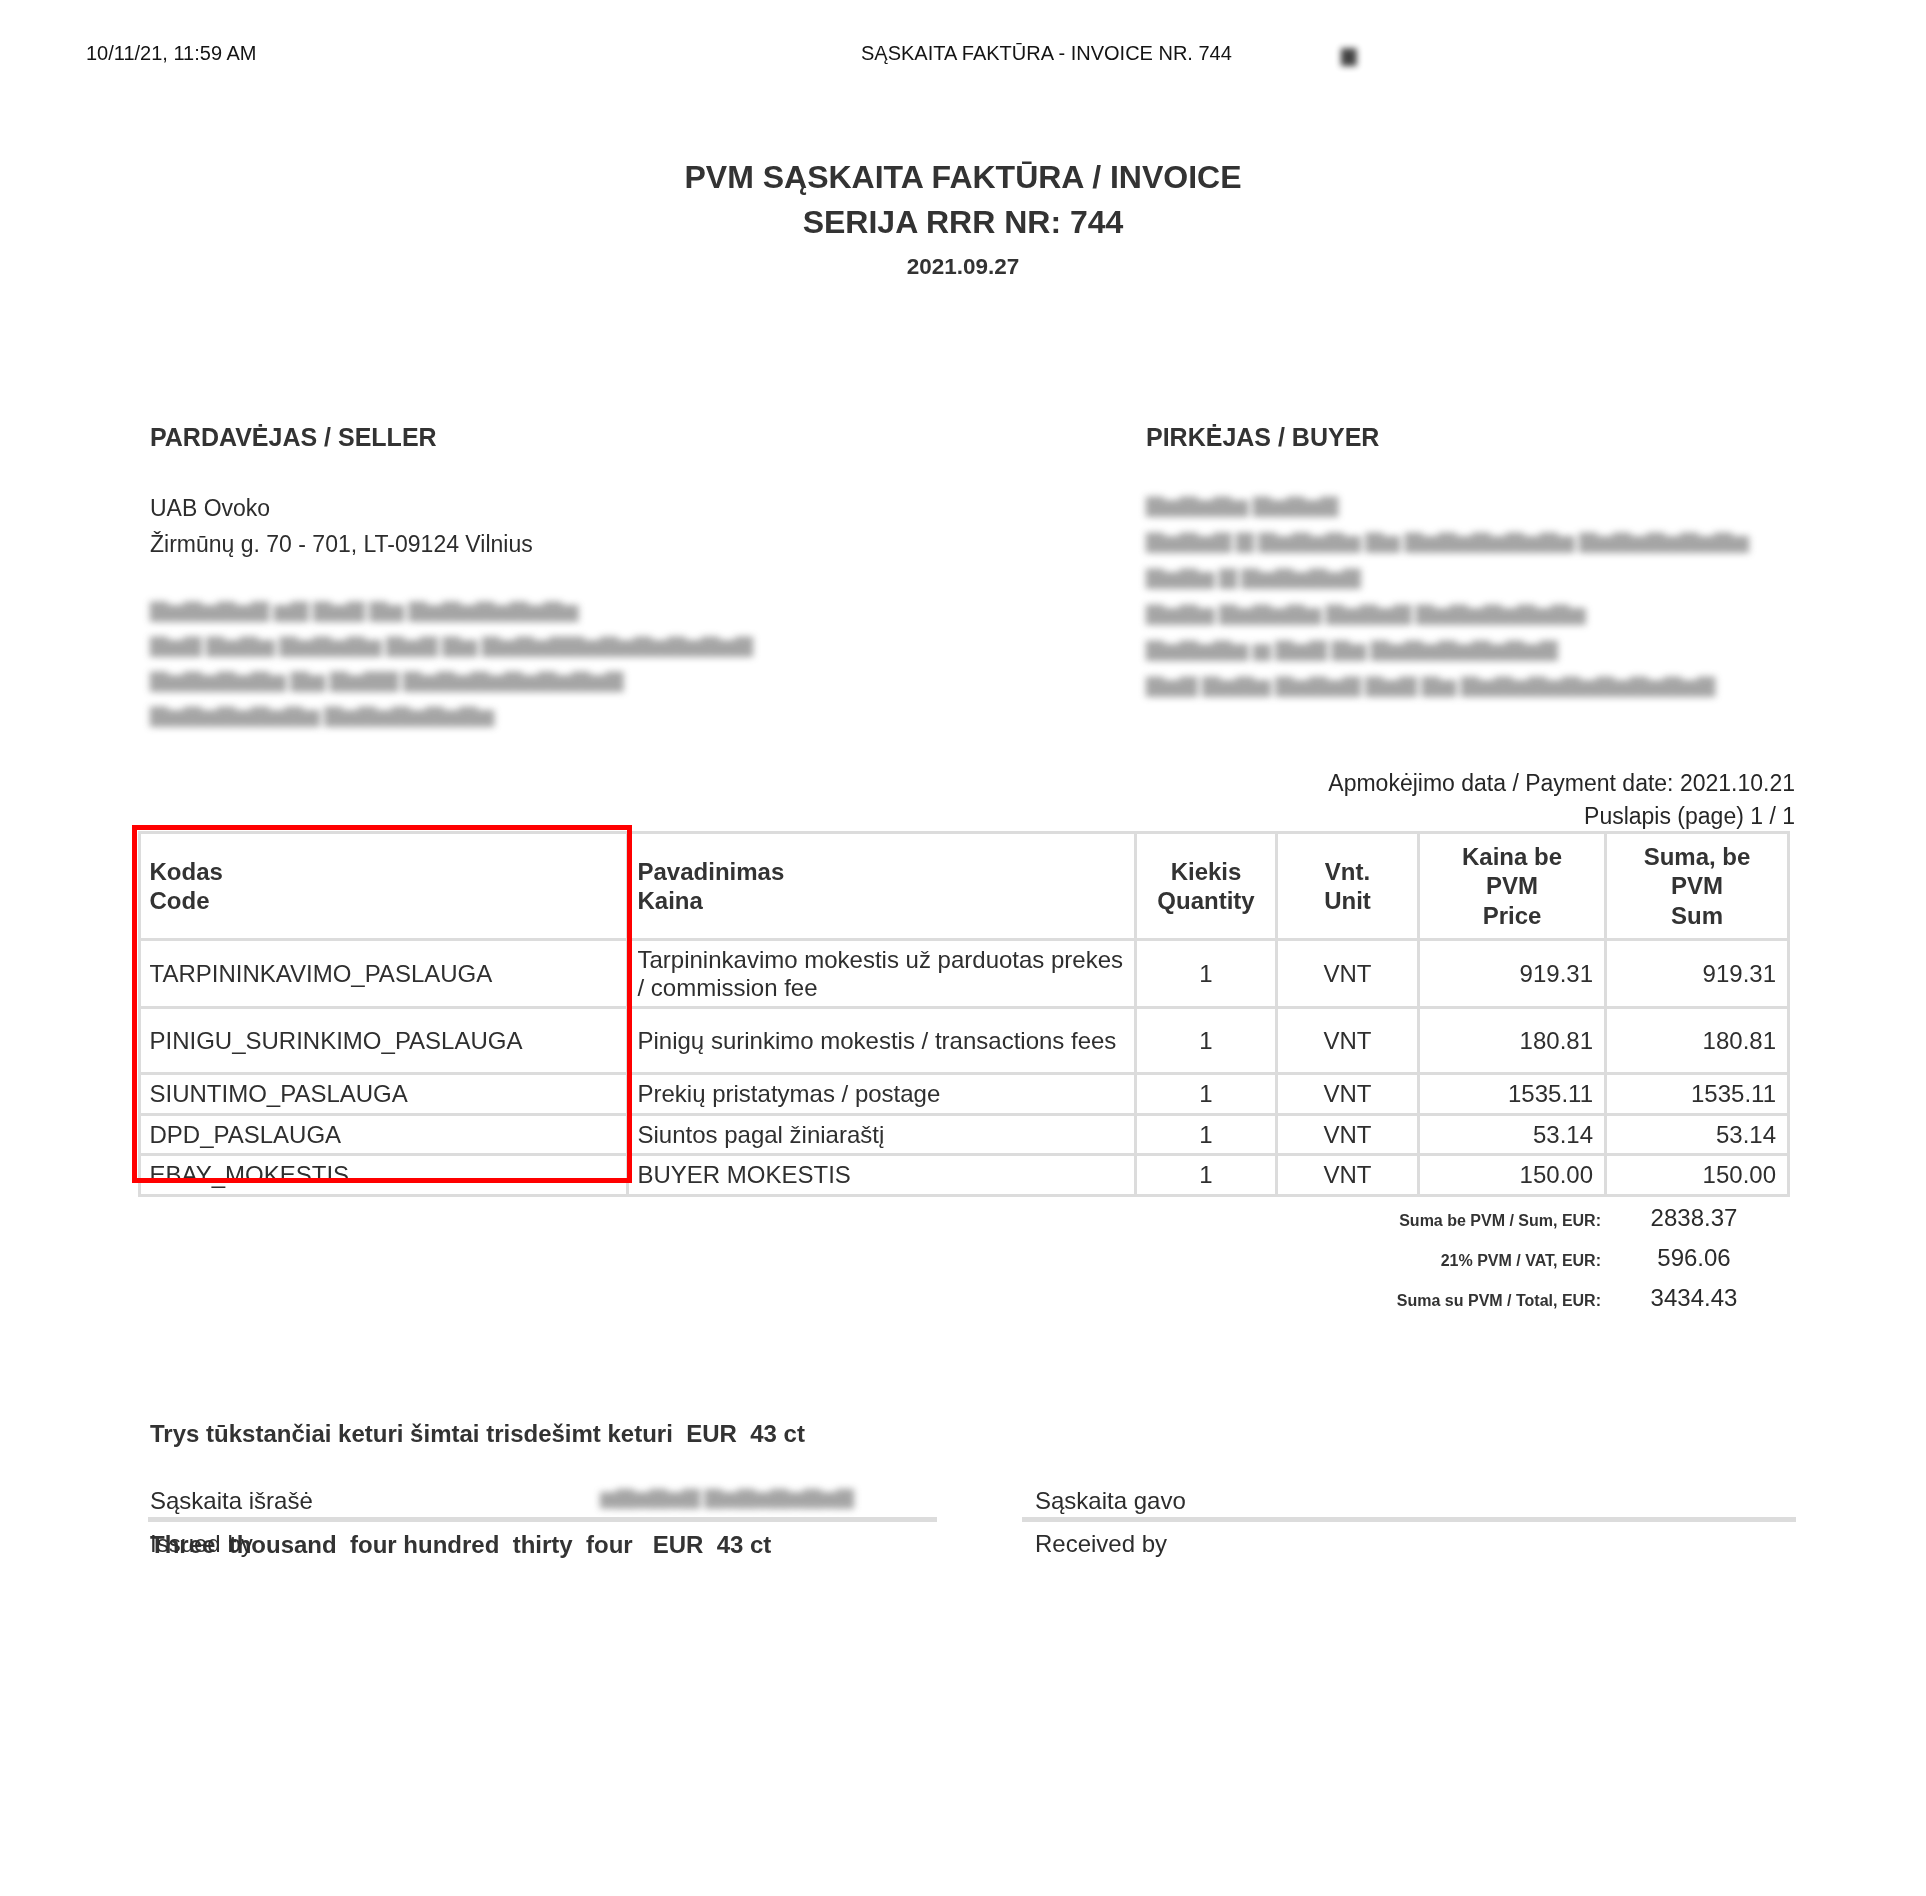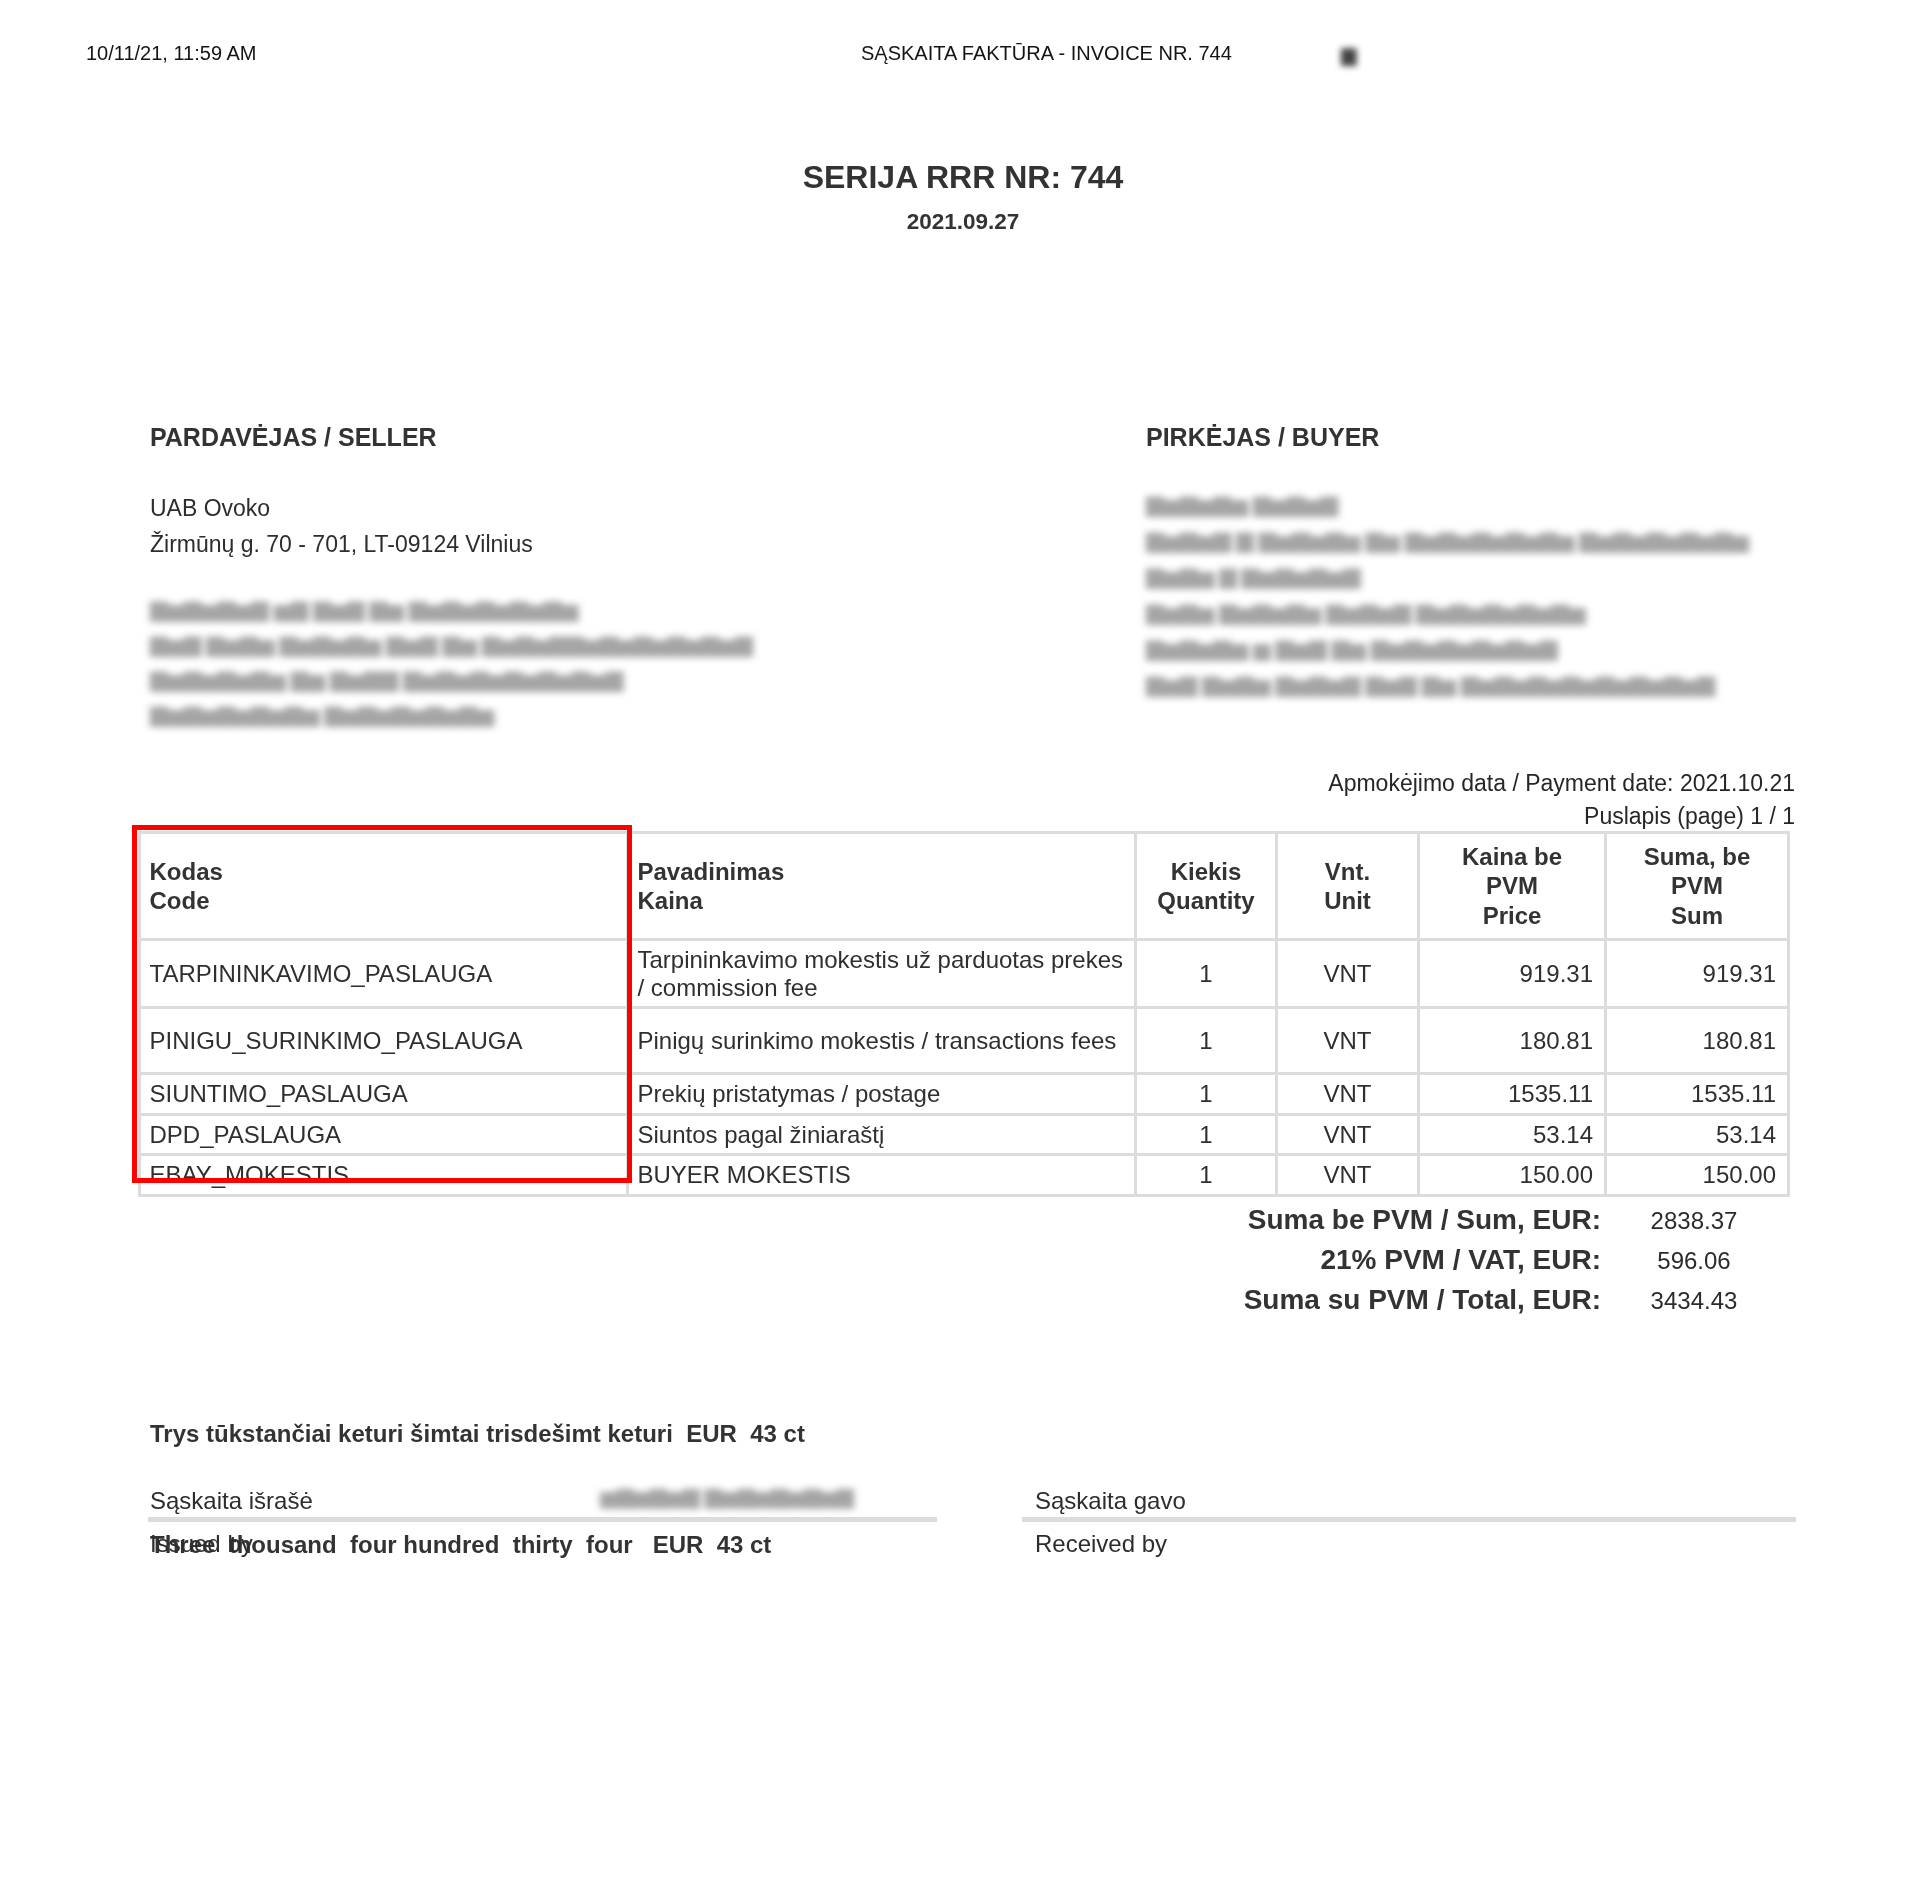--- a/index.html
+++ b/index.html
@@ -44,21 +44,21 @@
   tr.r-tall td { height:66px; }
   tr.r-short td { height:39px; }
 
   
   .red-box { position:absolute; left:132px; top:825px; width:500px; height:358px;
     border:5.4px solid #ff0000; pointer-events:none; }
 
   
   .totals { position:absolute; top:1204px; right:139px; }
   .t-row { display:flex; justify-content:flex-end; align-items:baseline; height:40px; }
-  .t-label { font-size:28px; font-weight:bold; color:#333; text-align:right; white-space:pre; }
+  .t-label { font-size:16px; font-weight:bold; color:#333; text-align:right; white-space:pre; }
   .t-value { width:186px; font-size:24px; color:#2b2b2b; text-align:center; }
 
   
   .words { position:absolute; top:1341px; left:150px; font-size:24px; font-weight:bold;
     line-height:37px; color:#333; white-space:pre-wrap; }
 
   
   .sig-label { position:absolute; font-size:24px; color:#2d2d2d; white-space:nowrap; }
   .sig-issued-lt { top:1487px; left:150px; }
   .sig-issued-en { top:1530px; left:150px; }
@@ -74,20 +74,21 @@
 
 <div id="page">
 
   <div class="top-bar">
     <span class="printed-at">10/11/21, 11:59 AM</span>
     <span class="doc-header">SĄSKAITA FAKTŪRA - INVOICE NR. 744</span>
     <span class="doc-header-stub mask-sm">▆</span>
   </div>
 
   <div class="title-block">
+    <div class="t1">PVM SĄSKAITA FAKTŪRA / INVOICE</div>
     <div class="t2">SERIJA RRR NR: 744</div>
     <div class="t3">2021.09.27</div>
   </div>
 
   <div class="section-heading seller-heading">PARDAVĖJAS / SELLER</div>
   <div class="seller-text">
     <div>UAB Ovoko</div>
     <div>Žirmūnų g. 70 - 701, LT-09124 Vilnius</div>
   </div>
   <div class="seller-masks mask">

